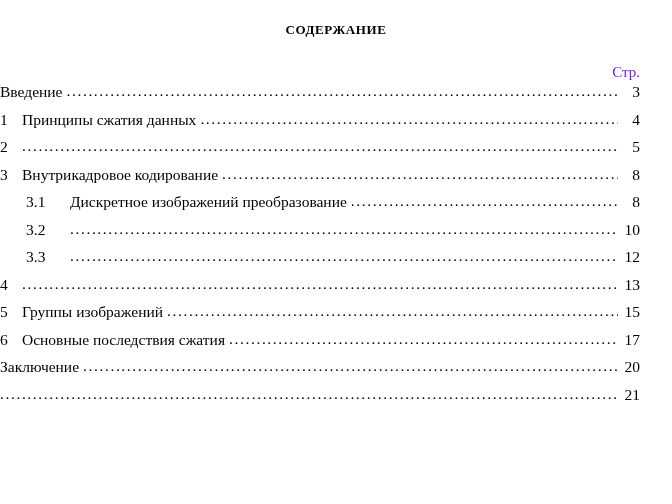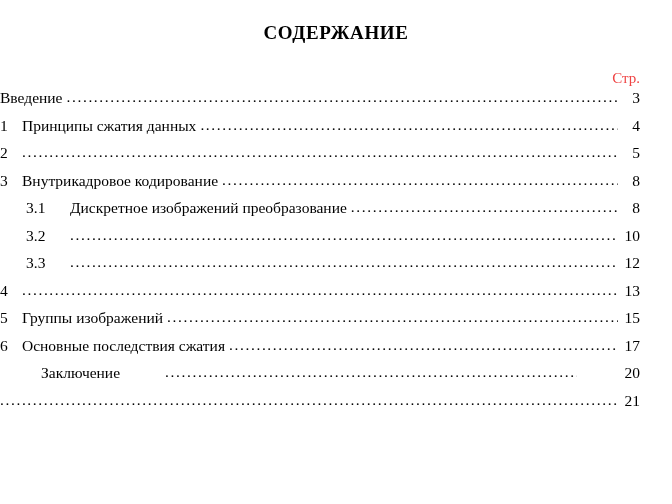--- a/index.html
+++ b/index.html
@@ -17,32 +17,32 @@
   .page {
     position: relative;
     width: 672px;
     height: 504px;
     box-sizing: border-box;
     padding: 0;
   }
   .doc-title {
     text-align: center;
     font-weight: bold;
-    font-size: 19px;
+    font-size: 13px;
     letter-spacing: 0.6px;
     margin-top: 22px;
     margin-bottom: 0;
     color: #000;
   }
   .page-col-label {
     text-align: right;
     font-size: 15px;
     margin-top: 26px;
     padding-right: 32px;
-    color: #ef4444;
+    color: #6d28d9;
   }
   .toc {
     margin-top: 2px;
     padding-right: 32px;
   }
   .toc-row {
     display: flex;
     align-items: flex-end;
     font-size: 15.5px;
     line-height: 1.0;
@@ -69,21 +69,21 @@
     font-size: 15.5px;
     color: #000;
     margin-bottom: 1px;
   }
   .toc-page {
     flex: 0 0 auto;
     text-align: right;
     min-width: 18px;
     padding-left: 4px;
   }
-  .row-gap-top { margin-top: 7px; gap: 41px; }
+  .row-gap-top { margin-top: 7px; }
 </style>
 </head>
 <body>
 
 <div class="page">
 
   <div class="doc-title">СОДЕРЖАНИЕ</div>
 
   <div class="page-col-label">Стр.</div>
 

